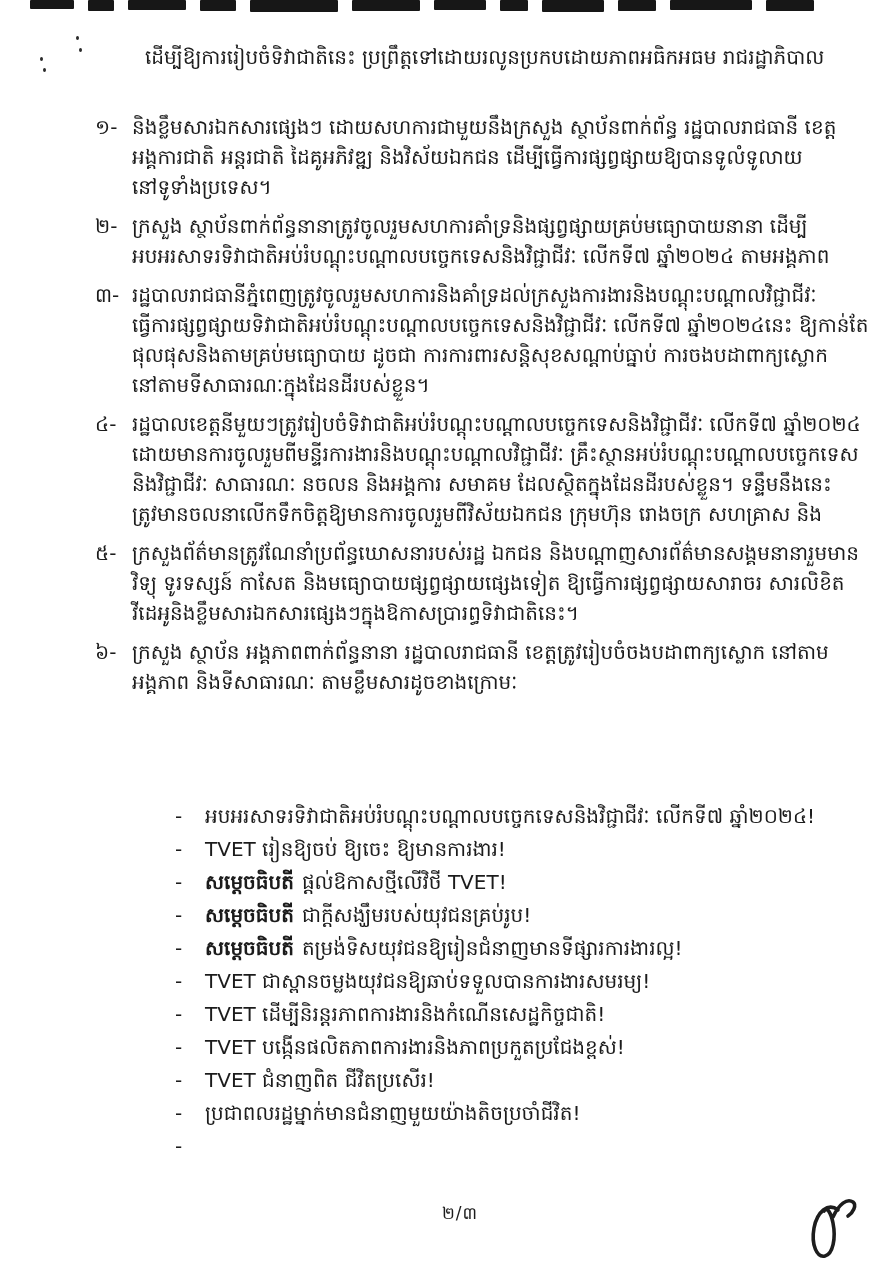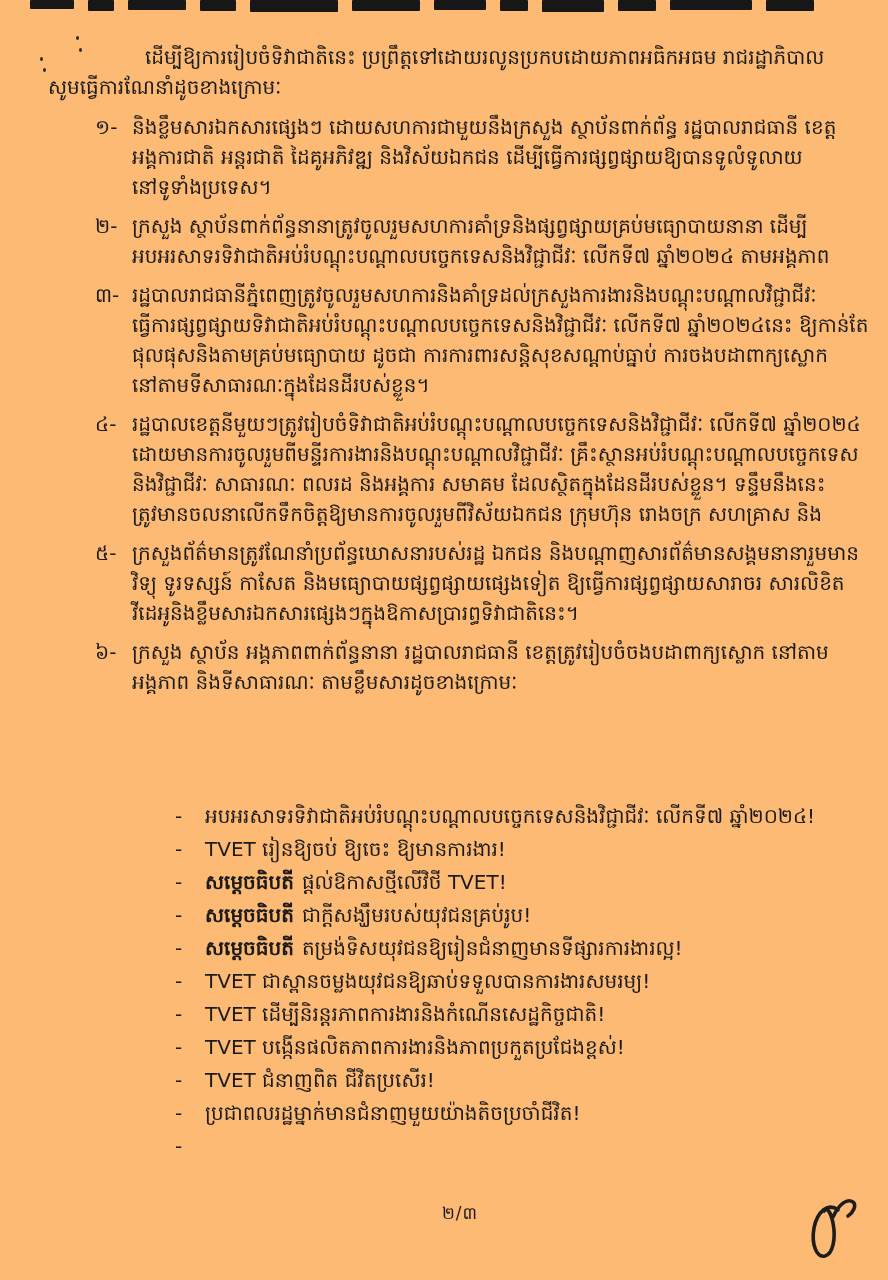--- a/index.html
+++ b/index.html
@@ -1,20 +1,20 @@
 <!DOCTYPE html>
 <html><head>
 <meta charset="utf-8">
 <style>
   html,body{margin:0;padding:0;background:#e8e8e8;}
   .page{
     position:relative;
     width:888px;height:1280px;
     margin:0 auto;
-    background:#fdba74;
+    background:#ffffff;
     font-family:"DejaVu Sans","Liberation Sans",sans-serif;
     color:#1b1b1b;
     overflow:hidden;
   }
   
   .topbar{position:absolute;top:0;left:30px;width:810px;height:13px;display:flex;align-items:flex-start;}
   .topbar i{display:inline-block;height:11px;background:#171717;margin-right:14px;border-radius:1px;}
   .topbar i:nth-child(1){width:44px;height:9px;}
   .topbar i:nth-child(2){width:26px;}
   .topbar i:nth-child(3){width:58px;height:10px;}
@@ -70,21 +70,20 @@
       <i></i>
   </div>
 
   <div class="speck" style="top:36px;left:76px;"></div>
   <div class="speck" style="top:48px;left:79px;"></div>
   <div class="speck" style="top:57px;left:40px;"></div>
   <div class="speck" style="top:68px;left:43px;"></div>
 
   <div class="intro">
     <div class="line l1">ដើម្បីឱ្យការរៀបចំទិវាជាតិនេះ ប្រព្រឹត្តទៅដោយរលូនប្រកបដោយភាពអធិកអធម រាជរដ្ឋាភិបាល</div>
-    <div class="line">សូមធ្វើការណែនាំដូចខាងក្រោមៈ</div>
   </div>
 
   <div class="items">
 
     <div class="item">
       <div class="num">១-</div>
       <div class="lines">
         <div class="line">និងខ្លឹមសារឯកសារផ្សេងៗ ដោយសហការជាមួយនឹងក្រសួង ស្ថាប័នពាក់ព័ន្ធ រដ្ឋបាលរាជធានី ខេត្ត</div>
         <div class="line">អង្គការជាតិ អន្តរជាតិ ដៃគូអភិវឌ្ឍ និងវិស័យឯកជន ដើម្បីធ្វើការផ្សព្វផ្សាយឱ្យបានទូលំទូលាយ</div>
         <div class="line">នៅទូទាំងប្រទេស។</div>
@@ -107,21 +106,21 @@
         <div class="line">ផុលផុសនិងតាមគ្រប់មធ្យោបាយ ដូចជា ការការពារសន្តិសុខសណ្តាប់ធ្នាប់ ការចងបដាពាក្យស្លោក</div>
         <div class="line">នៅតាមទីសាធារណៈក្នុងដែនដីរបស់ខ្លួន។</div>
       </div>
     </div>
 
     <div class="item">
       <div class="num">៤-</div>
       <div class="lines">
         <div class="line">រដ្ឋបាលខេត្តនីមួយៗត្រូវរៀបចំទិវាជាតិអប់រំបណ្តុះបណ្តាលបច្ចេកទេសនិងវិជ្ជាជីវៈ លើកទី៧ ឆ្នាំ២០២៤</div>
         <div class="line">ដោយមានការចូលរួមពីមន្ទីរការងារនិងបណ្តុះបណ្តាលវិជ្ជាជីវៈ គ្រឹះស្ថានអប់រំបណ្តុះបណ្តាលបច្ចេកទេស</div>
-        <div class="line">និងវិជ្ជាជីវៈ សាធារណៈ ពលរដ និងអង្គការ សមាគម ដែលស្ថិតក្នុងដែនដីរបស់ខ្លួន។ ទន្ទឹមនឹងនេះ</div>
+        <div class="line">និងវិជ្ជាជីវៈ សាធារណៈ នចលន និងអង្គការ សមាគម ដែលស្ថិតក្នុងដែនដីរបស់ខ្លួន។ ទន្ទឹមនឹងនេះ</div>
         <div class="line">ត្រូវមានចលនាលើកទឹកចិត្តឱ្យមានការចូលរួមពីវិស័យឯកជន ក្រុមហ៊ុន រោងចក្រ សហគ្រាស និង</div>
       </div>
     </div>
 
     <div class="item">
       <div class="num">៥-</div>
       <div class="lines">
         <div class="line">ក្រសួងព័ត៌មានត្រូវណែនាំប្រព័ន្ធឃោសនារបស់រដ្ឋ ឯកជន និងបណ្តាញសារព័ត៌មានសង្គមនានារួមមាន</div>
         <div class="line">វិទ្យុ ទូរទស្សន៍ កាសែត និងមធ្យោបាយផ្សព្វផ្សាយផ្សេងទៀត ឱ្យធ្វើការផ្សព្វផ្សាយសារាចរ សារលិខិត</div>
         <div class="line">វីដេអូនិងខ្លឹមសារឯកសារផ្សេងៗក្នុងឱកាសប្រារព្ធទិវាជាតិនេះ។</div>

